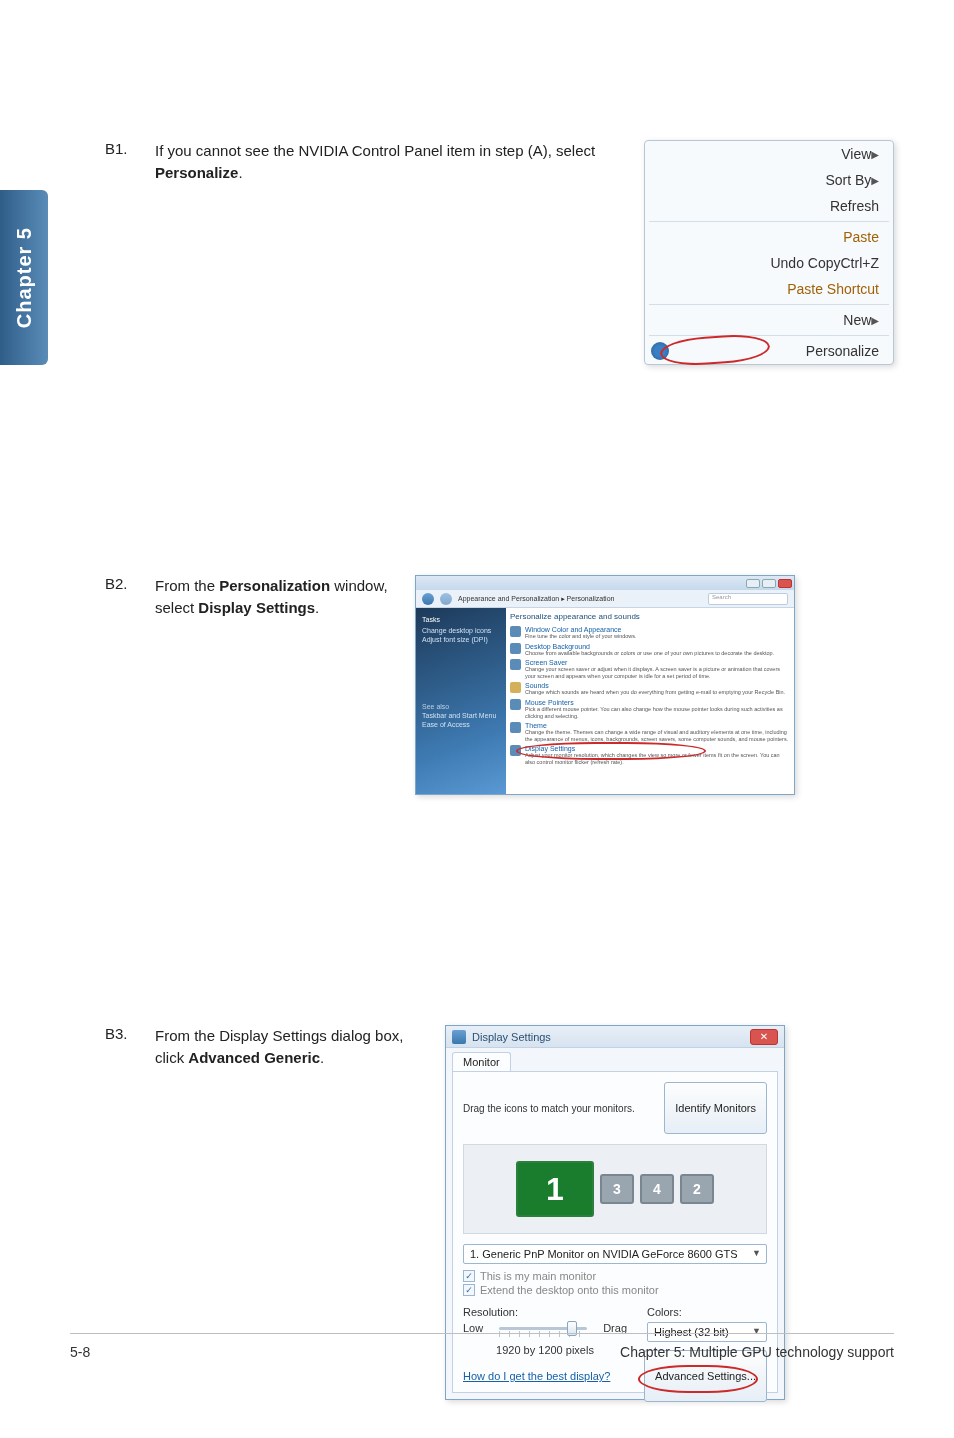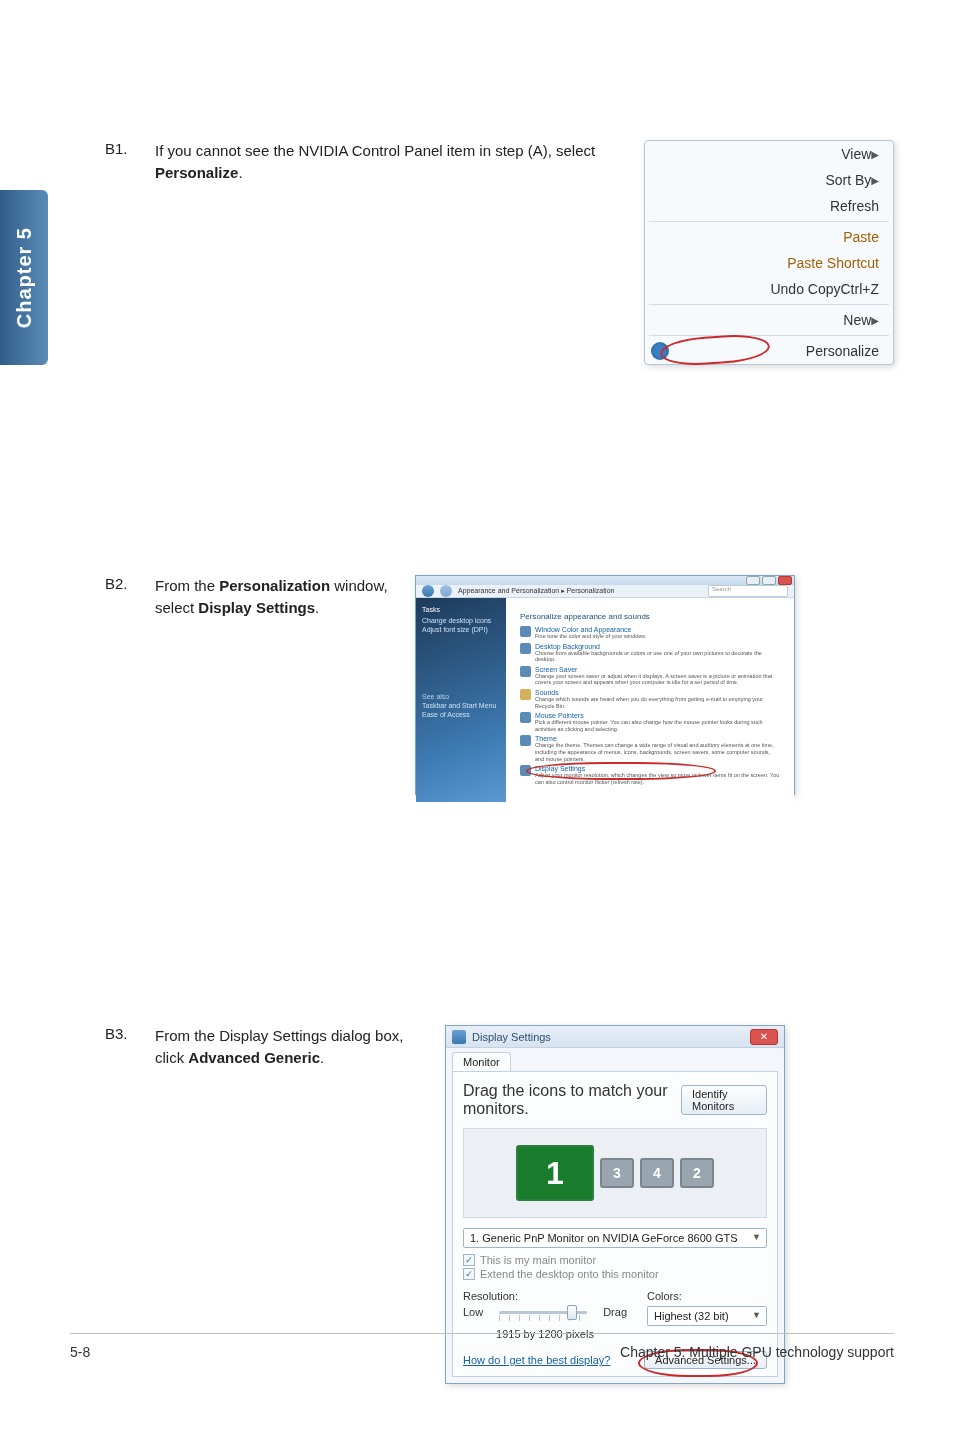--- a/index.html
+++ b/index.html
@@ -150,21 +150,21 @@
     color: #dce8f5;
     padding: 8px 6px;
     font-size: 7px;
   }
   .pers-side .task-hd { color:#fff; font-size:7px; margin-bottom:4px; }
   .pers-side .task { color:#cfe0f2; margin: 2px 0; }
   .pers-side .seealso { margin-top: 60px; color:#b8cee4; }
   .pers-main {
     flex:1;
     background: #fff;
-    padding: 14px;
+    padding: 4px;
   }
   .pers-main .hd { color:#1a4f7a; font-size:8px; margin-bottom:5px; }
   .pers-row { display:flex; gap:4px; margin:3px 0; }
   .pers-row .ic { width:11px; height:11px; flex:none; background:#5b8cb8; border-radius:2px; }
   .pers-row .txt { flex:1; }
   .pers-row .ttl { color:#1560a8; font-size:7px; }
   .pers-row .desc { color:#555; font-size:5.5px; line-height:1.2; }
   .pers-row.ring-row { position:relative; }
   .pers-row .ring2 {
     position:absolute;
@@ -210,27 +210,27 @@
     border-radius:3px 3px 0 0;
     font-size:11px;
   }
   .disp-pane {
     margin:0 6px 6px 6px;
     background:#fcfdfe;
     border:1px solid #c2d2e2;
     padding:10px;
   }
   .disp-row1 { display:flex; justify-content:space-between; align-items:center; margin-bottom:10px;}
-  .disp-monlabel { font-size:16px; color:#333; }
+  .disp-monlabel { font-size:10px; color:#333; }
   .vbtn {
     background: linear-gradient(to bottom,#fdfdfd,#e6eef6);
     border:1px solid #9db6cf;
     border-radius:3px;
     font-size:11px;
-    padding:2px 10px;
+    padding:19px 10px;
     color:#222;
   }
   .mon-canvas {
     height:90px;
     background:#eceff3;
     border:1px solid #d0d8e2;
     display:flex;
     align-items:center;
     justify-content:center;
     gap:6px;
@@ -328,26 +328,26 @@
           <span>Sort By</span>
           <span class="ctx-arrow">▶</span>
         </div>
         <div class="ctx-item">
           <span>Refresh</span>
         </div>
         <div class="ctx-sep"></div>
         <div class="ctx-item disabled">
           <span>Paste</span>
         </div>
-        <div class="ctx-item disabled">
-          <span>Paste Shortcut</span>
-        </div>
         <div class="ctx-item">
           <span>Undo Copy</span>
           <span>Ctrl+Z</span>
+        </div>
+        <div class="ctx-item disabled">
+          <span>Paste Shortcut</span>
         </div>
         <div class="ctx-sep"></div>
         <div class="ctx-item">
           <span>New</span>
           <span class="ctx-arrow">▶</span>
         </div>
         <div class="ctx-sep"></div>
         <div class="ctx-item personalize">
           <span class="ico"></span>
           <span>Personalize</span>
@@ -483,21 +483,21 @@
             <div class="rescol">
               <div class="lbl">Resolution:</div>
               <div class="slider-row">
                 <span>Low</span>
                 <div class="slider-track">
                   <div class="ticks"></div>
                   <div class="slider-thumb"></div>
                 </div>
                 <span>Drag</span>
               </div>
-              <div class="resval">1915 by 1200 pixels</div>
+              <div class="resval">1920 by 1200 pixels</div>
             </div>
             <div class="rescol" style="flex:0 0 120px;">
               <div class="lbl">Colors:</div>
               <div class="colsel">Highest (32 bit)</div>
             </div>
           </div>
           <div class="linkrow">
             <a>How do I get the best display?</a>
             <span class="adv">
               <span class="vbtn">Advanced Settings...</span>

